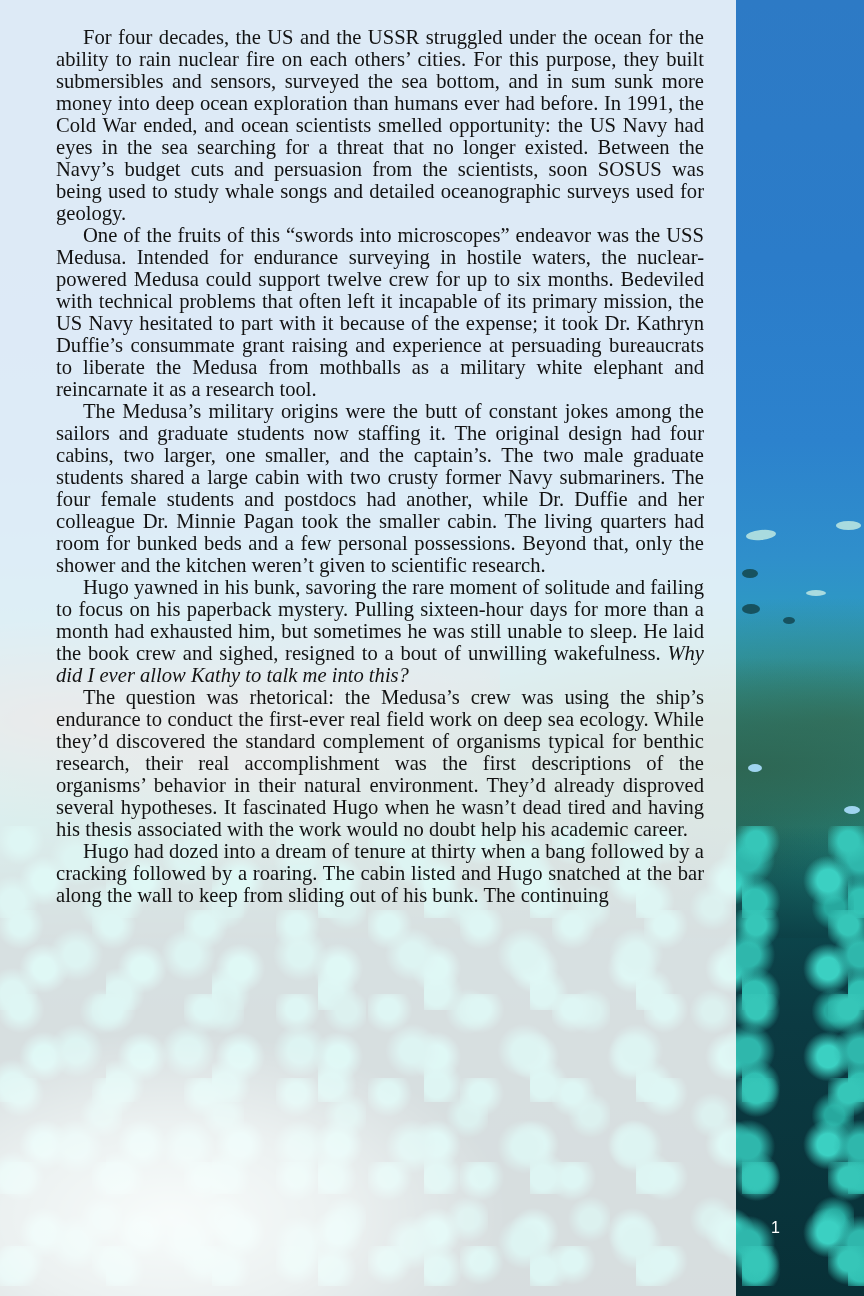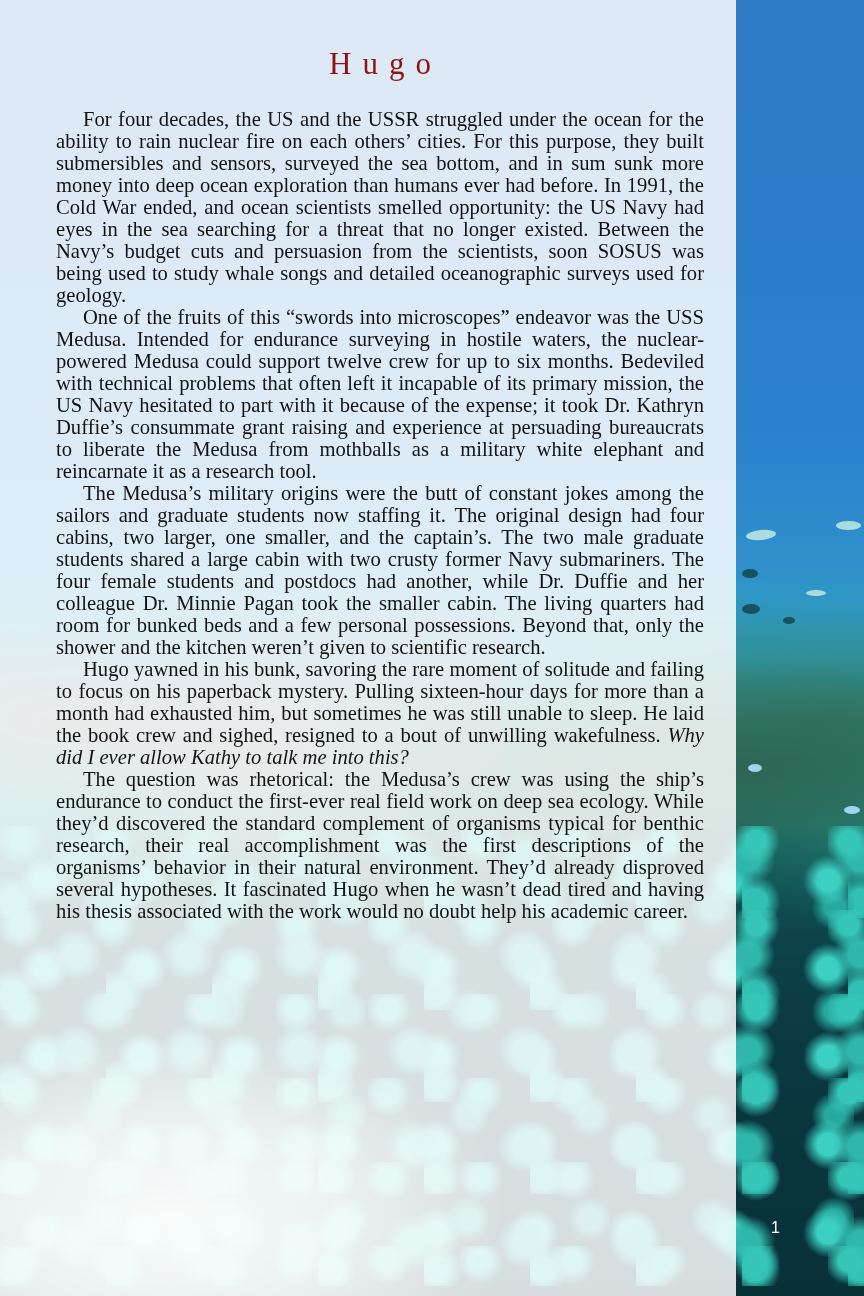--- a/index.html
+++ b/index.html
@@ -110,23 +110,23 @@
     <div class="fish light" style="left:806px; top:590px; width:20px; height:6px;"></div>
     <div class="fish dark" style="left:742px; top:604px; width:18px; height:10px;"></div>
     <div class="fish dark" style="left:783px; top:617px; width:12px; height:7px;"></div>
     <div class="fish light" style="left:748px; top:764px; width:14px; height:8px; background:#9fd4ef;"></div>
     <div class="fish light" style="left:844px; top:806px; width:16px; height:8px; background:#9fd4ef;"></div>
   </div>
 
   <div class="overlay"></div>
 
   <div class="content">
-    <h1 class="title">Hugo</h1>
     <p class="first">For four decades, the US and the USSR struggled under the ocean for the ability to rain nuclear fire on each others’ cities. For this purpose, they built submersibles and sensors, surveyed the sea bottom, and in sum sunk more money into deep ocean exploration than humans ever had before. In 1991, the Cold War ended, and ocean scientists smelled opportunity: the US Navy had eyes in the sea searching for a threat that no longer existed. Between the Navy’s budget cuts and persuasion from the scientists, soon SOSUS was being used to study whale songs and detailed oceanographic surveys used for geology.</p>
     <p>One of the fruits of this “swords into microscopes” endeavor was the USS Medusa. Intended for endurance surveying in hostile waters, the nuclear-powered Medusa could support twelve crew for up to six months. Bedeviled with technical problems that often left it incapable of its primary mission, the US Navy hesitated to part with it because of the expense; it took Dr. Kathryn Duffie’s consummate grant raising and experience at persuading bureaucrats to liberate the Medusa from mothballs as a military white elephant and reincarnate it as a research tool.</p>
     <p>The Medusa’s military origins were the butt of constant jokes among the sailors and graduate students now staffing it. The original design had four cabins, two larger, one smaller, and the captain’s. The two male graduate students shared a large cabin with two crusty former Navy submariners. The four female students and postdocs had another, while Dr. Duffie and her colleague Dr. Minnie Pagan took the smaller cabin. The living quarters had room for bunked beds and a few personal possessions. Beyond that, only the shower and the kitchen weren’t given to scientific research.</p>
     <p><span>Hugo yawned in his bunk, savoring the rare moment of solitude and failing to focus on his paperback mystery. Pulling sixteen-hour days for more than a month had exhausted him, but sometimes he was still unable to sleep. He laid the book crew and sighed, resigned to a bout of unwilling wakefulness. </span><em class="thought">Why did I ever allow Kathy to talk me into this?</em></p>
     <p>The question was rhetorical: the Medusa’s crew was using the ship’s endurance to conduct the first-ever real field work on deep sea ecology. While they’d discovered the standard complement of organisms typical for benthic research, their real accomplishment was the first descriptions of the organisms’ behavior in their natural environment. They’d already disproved several hypotheses. It fascinated Hugo when he wasn’t dead tired and having his thesis associated with the work would no doubt help his academic career.</p>
+    <p>Hugo had dozed into a dream of tenure at thirty when a bang followed by a cracking followed by a roaring. The cabin listed and Hugo snatched at the bar along the wall to keep from sliding out of his bunk. The continuing</p>
   </div>
 
   <div class="page-number">1</div>
 
 </div>
 
 </body></html>

